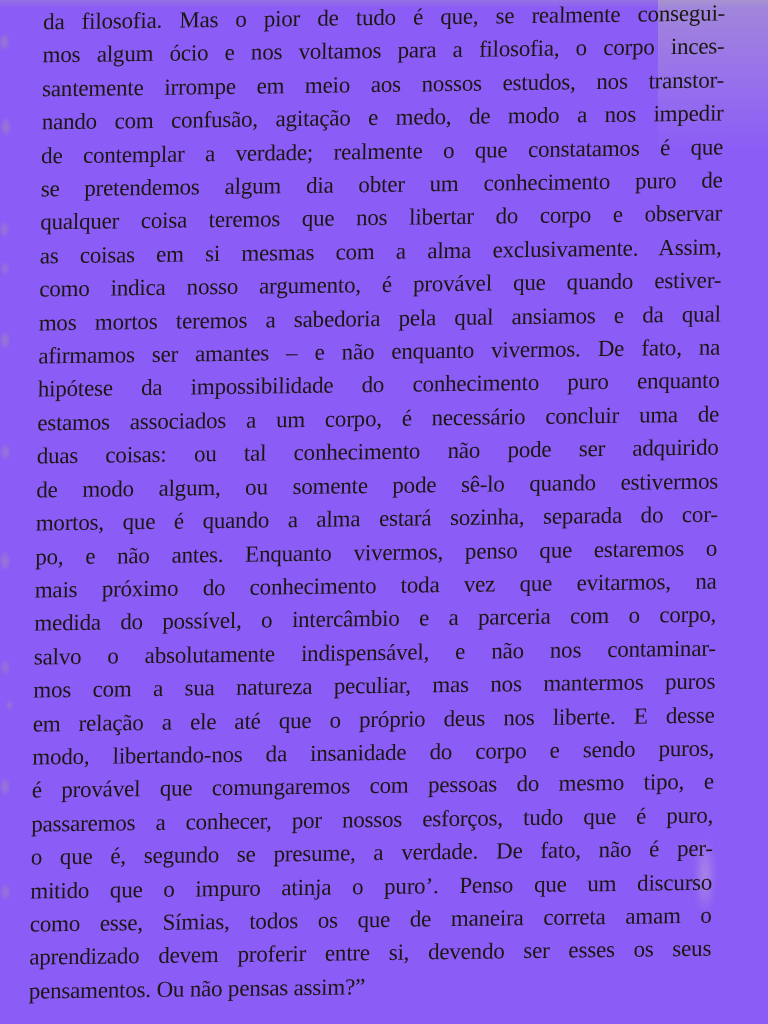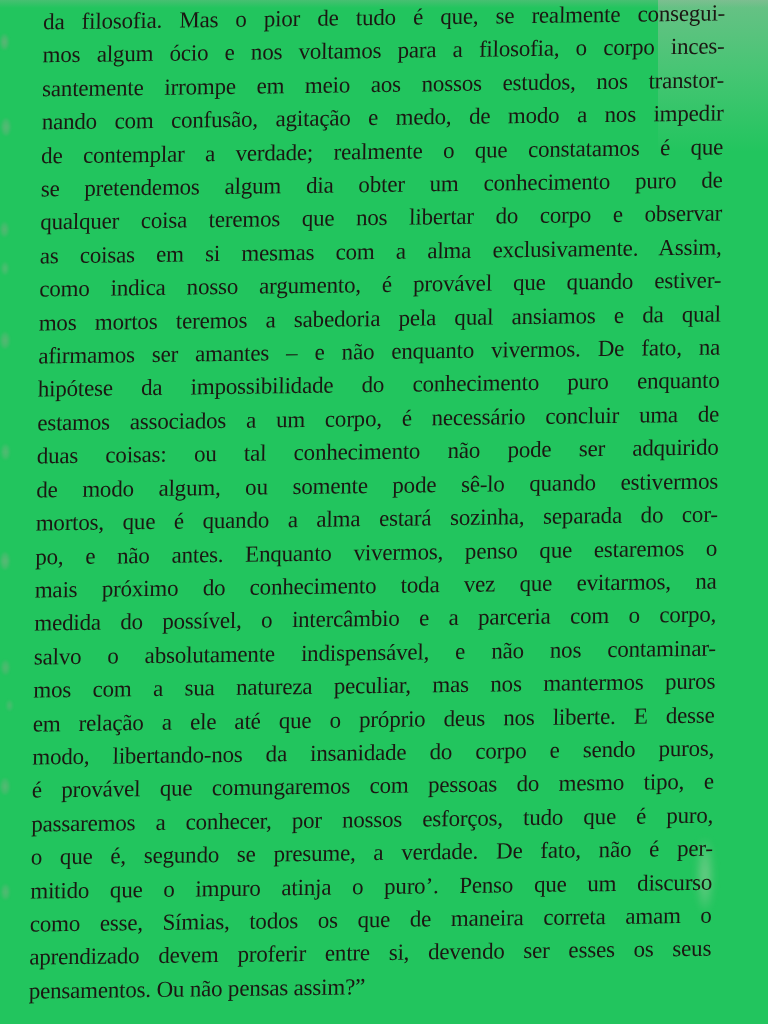--- a/index.html
+++ b/index.html
@@ -3,21 +3,21 @@
 <meta charset="utf-8">
 <style>
   html, body {
     margin: 0;
     padding: 0;
   }
   .page {
     position: relative;
     width: 768px;
     height: 1024px;
-    background: #22c55e;
+    background: #8b5cf6;
     overflow: hidden;
     font-family: "Liberation Serif", "DejaVu Serif", serif;
   }
   
   .shade-top-right {
     position: absolute;
     top: 0;
     right: 0;
     width: 110px;
     height: 160px;

